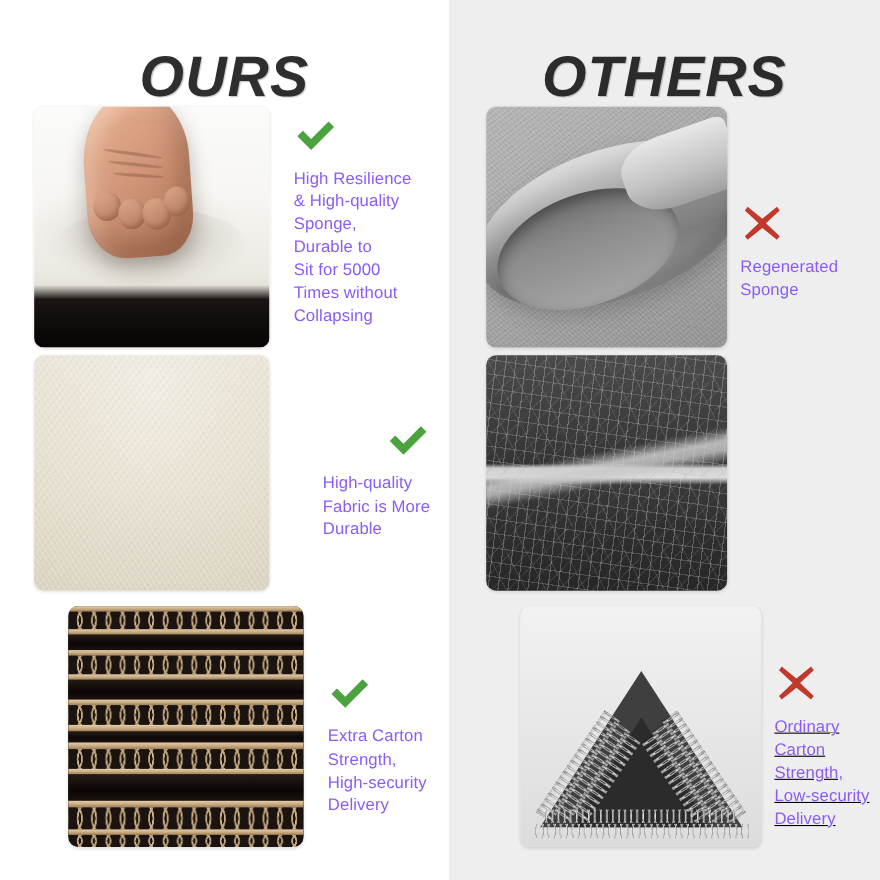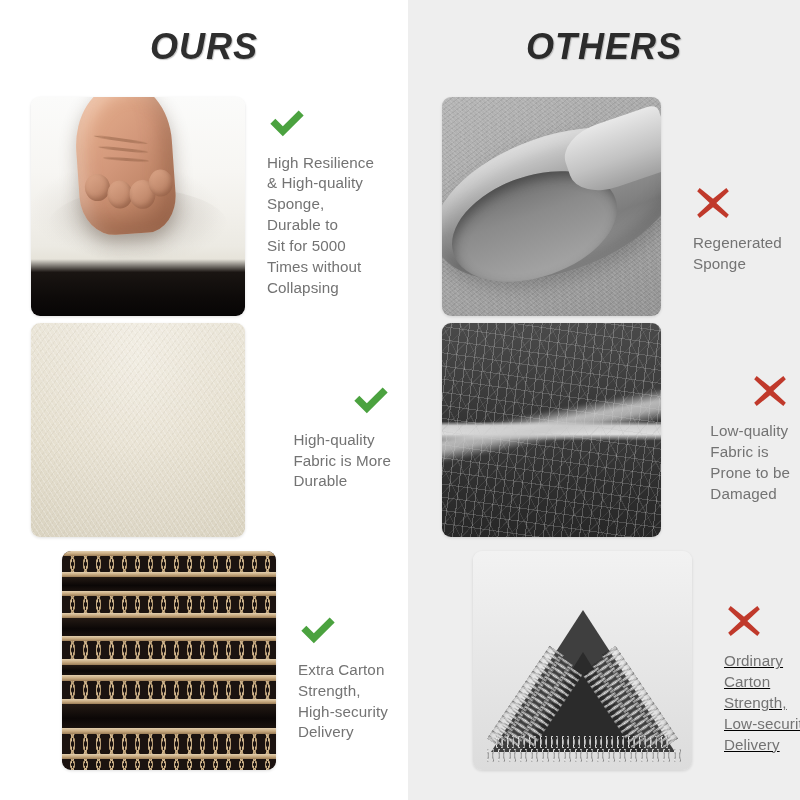--- a/index.html
+++ b/index.html
@@ -33,24 +33,24 @@
   }
   .panel-others {
     left: 408px;
     width: 392px;
     background: #eeeeee;
   }
 
   
   .col-title {
     position: absolute;
-    top: 26px;
+    top: 40px;
     width: 100%;
     text-align: center;
-    font-size: 36px;
+    font-size: 52px;
     font-weight: bold;
     font-style: italic;
     letter-spacing: 1px;
     color: #2e2e2e;
     text-shadow: 1px 1px 1px rgba(120,120,120,0.45);
   }
   .panel-others .col-title { color: #2b2b2b; }
 
   
   .row {
@@ -296,34 +296,34 @@
   }
 
   
   .detail {
     flex: 1 1 auto;
     padding-left: 22px;
     display: flex;
     flex-direction: column;
     justify-content: center;
   }
-  .row-other .detail { padding-left: 32px; }
+  .row-other .detail { padding-left: 12px; }
 
   .mark {
     width: 40px;
     height: 40px;
     margin-bottom: 10px;
     flex: 0 0 auto;
   }
   .mark svg { display: block; width: 100%; height: 100%; }
 
   .caption {
     font-size: 15.2px;
     line-height: 1.37;
-    color: #737373;
+    color: #8b5cf6;
     white-space: pre-line;
     letter-spacing: 0.1px;
   }
 
   
   .row-1 .detail { transform: translateY(-6px); }
   .row-2 .detail { transform: translateY(6px); align-items: flex-end; }
   .row-3 .detail { transform: translateY(16px); }
   .row-other.row-1 .detail { transform: translateY(22px); }
   .row-other.row-2 .detail { transform: translateY(8px); }
@@ -433,31 +433,20 @@
           <path d="M8 6 L24 19 L40 6 L43 10 L28 24 L43 38 L40 42 L24 29 L8 42 L5 38 L20 24 L5 10 Z" fill="#c0392b"></path>
         </svg>
       </div>
       <div class="caption">Regenerated
 Sponge</div>
     </div>
   </div>
 
   <div class="row row-other row-2">
     <div class="thumb img-cracked-fabric"></div>
-    <div class="detail">
-      <div class="mark">
-        <svg viewBox="0 0 48 48" aria-hidden="true">
-          <path d="M8 6 L24 19 L40 6 L43 10 L28 24 L43 38 L40 42 L24 29 L8 42 L5 38 L20 24 L5 10 Z" fill="#c0392b"></path>
-        </svg>
-      </div>
-      <div class="caption">Low-quality
-Fabric is
-Prone to be
-Damaged</div>
-    </div>
   </div>
 
   <div class="row row-other row-3">
     <div class="thumb img-carton-gray">
       <div class="tent"></div>
       <div class="tent-inner"></div>
       <div class="tent-slope" style="left:28px;  bottom:22px; width:112px; transform:rotate(-56deg); transform-origin:left bottom;"></div>
       <div class="tent-slope" style="left:44px;  bottom:22px; width:100px; transform:rotate(-56deg); transform-origin:left bottom;"></div>
       <div class="tent-slope" style="left:60px;  bottom:22px; width:88px;  transform:rotate(-56deg); transform-origin:left bottom;"></div>
       <div class="tent-slope" style="right:28px; bottom:22px; width:112px; transform:rotate(56deg);  transform-origin:right bottom;"></div>

